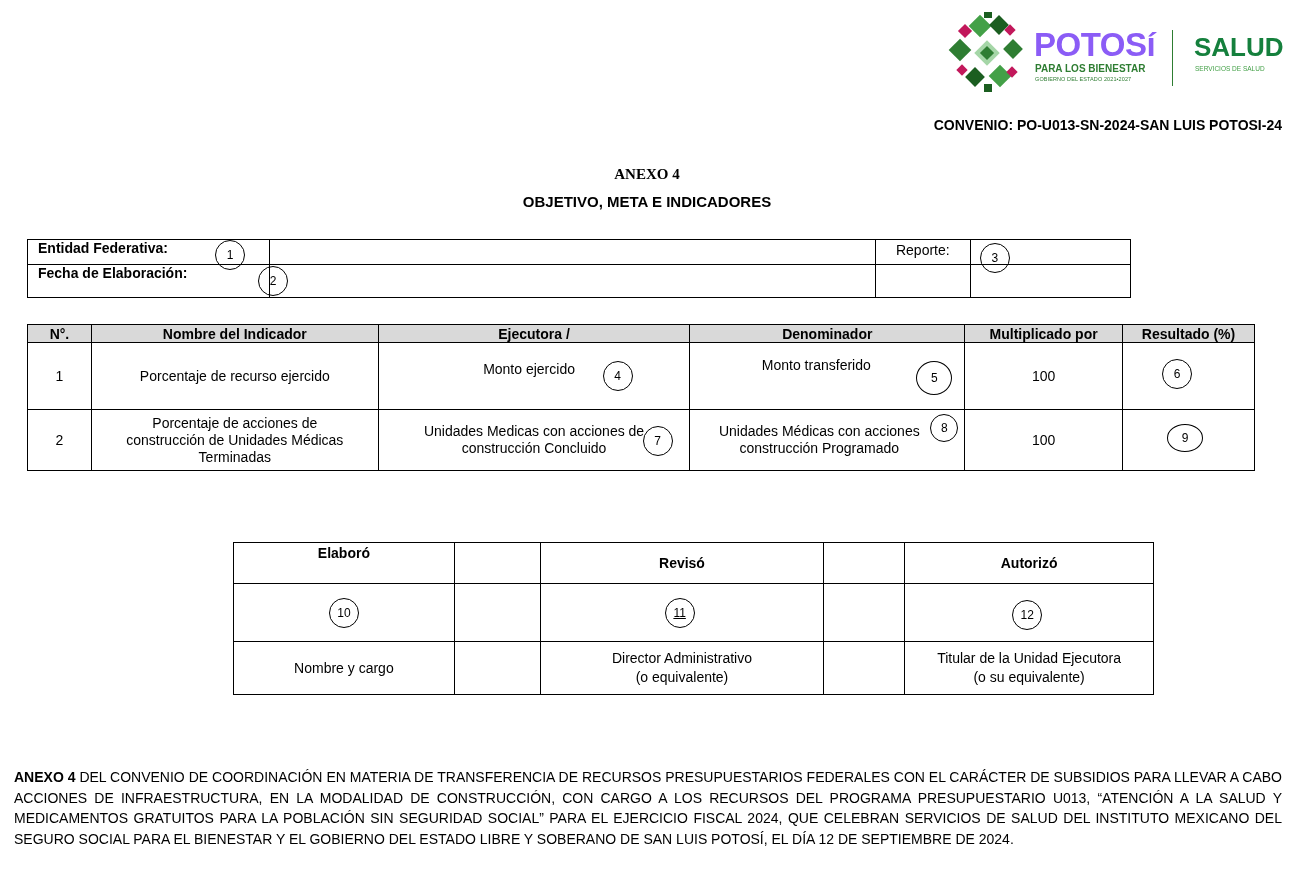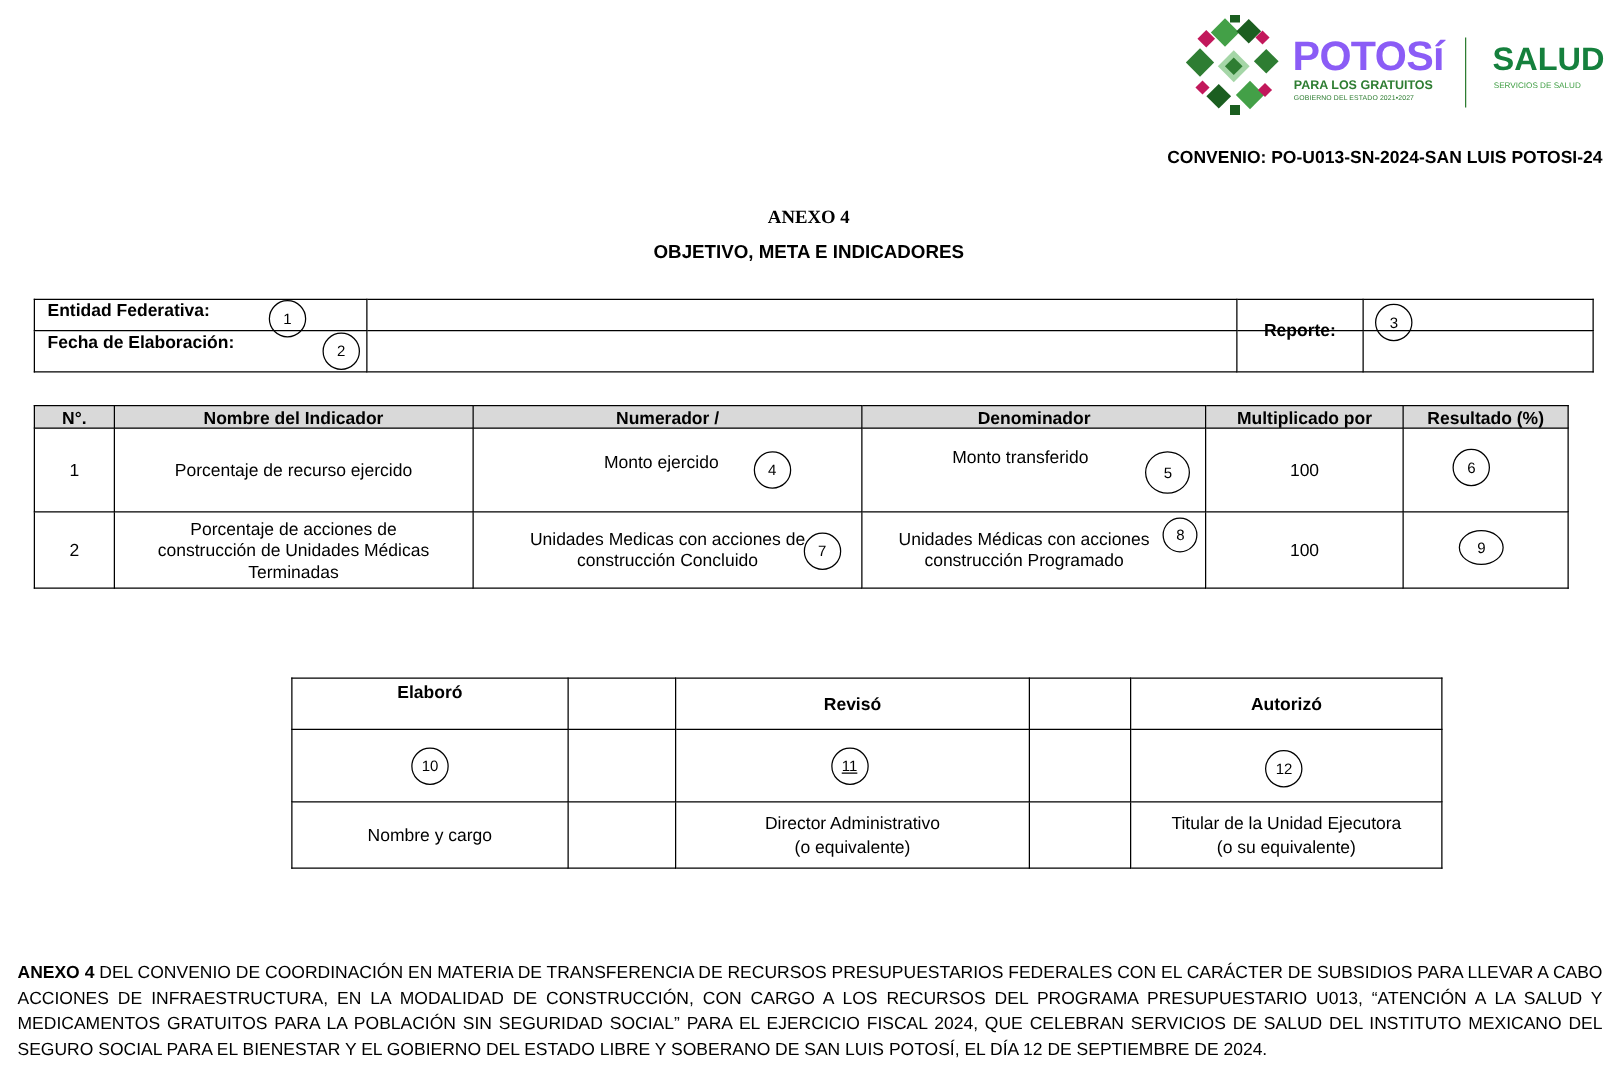--- a/index.html
+++ b/index.html
@@ -17,21 +17,21 @@
 
   .convenio { position:absolute; right:12px; top:117px; font-weight:bold; font-size:14px; }
 
   .anexo-title { position:absolute; left:0; width:1294px; top:166px; text-align:center; font-family:"Liberation Serif", serif; font-weight:bold; font-size:15px; }
   .anexo-subtitle { position:absolute; left:0; width:1294px; top:193px; text-align:center; font-weight:bold; font-size:15px; }
 
   table { border-collapse:collapse; position:absolute; }
   td, th { border:1px solid #000; padding:0; font-size:14px; }
 
   
-  .info-table { left:27px; top:239px; width:1248px; }
+  .info-table { left:27px; top:239px; width:1104px; }
   .info-table td { height:24px; vertical-align:top; position:relative; }
   .info-table .lbl { font-weight:bold; padding-left:10px; padding-top:2px; }
   .info-table tr.r2 td { height:32px; }
 
   
   .ind-table { left:27px; top:324px; width:1228px; }
   .ind-table th { background:#d9d9d9; font-weight:bold; height:17px; font-size:14px; }
   .ind-table td { text-align:center; vertical-align:middle; position:relative; }
   .ind-table tr.row1 td { height:66px; }
   .ind-table tr.row2 td { height:60px; }
@@ -64,21 +64,21 @@
       <rect x="58" y="14" width="8" height="8" fill="#c2185b" transform="rotate(45 62 18)"></rect>
       <rect x="60" y="56" width="8" height="8" fill="#c2185b" transform="rotate(45 64 60)"></rect>
       <rect x="10" y="54" width="8" height="8" fill="#c2185b" transform="rotate(45 14 58)"></rect>
       <rect x="30" y="32" width="18" height="18" fill="#a5d6a7" transform="rotate(45 39 41)"></rect>
       <rect x="34" y="36" width="10" height="10" fill="#2e7d32" transform="rotate(45 39 41)"></rect>
       <rect x="36" y="72" width="8" height="8" fill="#1b5e20"></rect>
       <rect x="36" y="0" width="8" height="6" fill="#1b5e20"></rect>
     </g>
   </svg>
   <div class="potosi-word">POTOSí</div>
-  <div class="potosi-tag">PARA LOS GRATUITOS</div>
+  <div class="potosi-tag">PARA LOS BIENESTAR</div>
   <div class="potosi-sub">GOBIERNO DEL ESTADO 2021•2027</div>
   <div class="logo-divider"></div>
   <div class="salud-word">SALUD</div>
   <div class="salud-sub">SERVICIOS DE SALUD</div>
 </div>
 
 <div class="convenio">CONVENIO: PO-U013-SN-2024-SAN LUIS POTOSI-24</div>
 
 <div class="anexo-title">ANEXO 4</div>
 <div class="anexo-subtitle">OBJETIVO, META E INDICADORES</div>
@@ -91,21 +91,21 @@
       <col style="width:181px">
   </colgroup>
   <tbody>
       <tr>
     <td>
       <span class="lbl">Entidad Federativa:</span>
       <span class="circle" style="left:187px; top:0px;">1</span>
     </td>
     <td></td>
     <td style="text-align:center;">
-      <span style="font-weight:bold; position:relative; top:16px;">Reporte:</span>
+      <span style="font-weight:normal; position:relative; top:2px;">Reporte:</span>
     </td>
     <td>
       <span class="circle" style="left:9px; top:3px;">3</span>
     </td>
   </tr>
   <tr class="r2">
     <td>
       <span class="lbl">Fecha de Elaboración:</span>
       <span class="circle" style="left:230px; top:1px;">2</span>
     </td>
@@ -122,21 +122,21 @@
       <col style="width:287px">
       <col style="width:312px">
       <col style="width:275px">
       <col style="width:158px">
       <col style="width:132px">
   </colgroup>
   <tbody>
   <tr>
     <th>N°.</th>
     <th>Nombre del Indicador</th>
-    <th>Numerador /</th>
+    <th>Ejecutora /</th>
     <th>Denominador</th>
     <th>Multiplicado por</th>
     <th>Resultado (%)</th>
   </tr>
   <tr class="row1">
     <td>1</td>
     <td>Porcentaje de recurso ejercido</td>
     <td>
       <span style="position:relative; top:-7px; left:-5px;">Monto ejercido</span>
       <span class="circle" style="left:224px; top:18px;">4</span>

